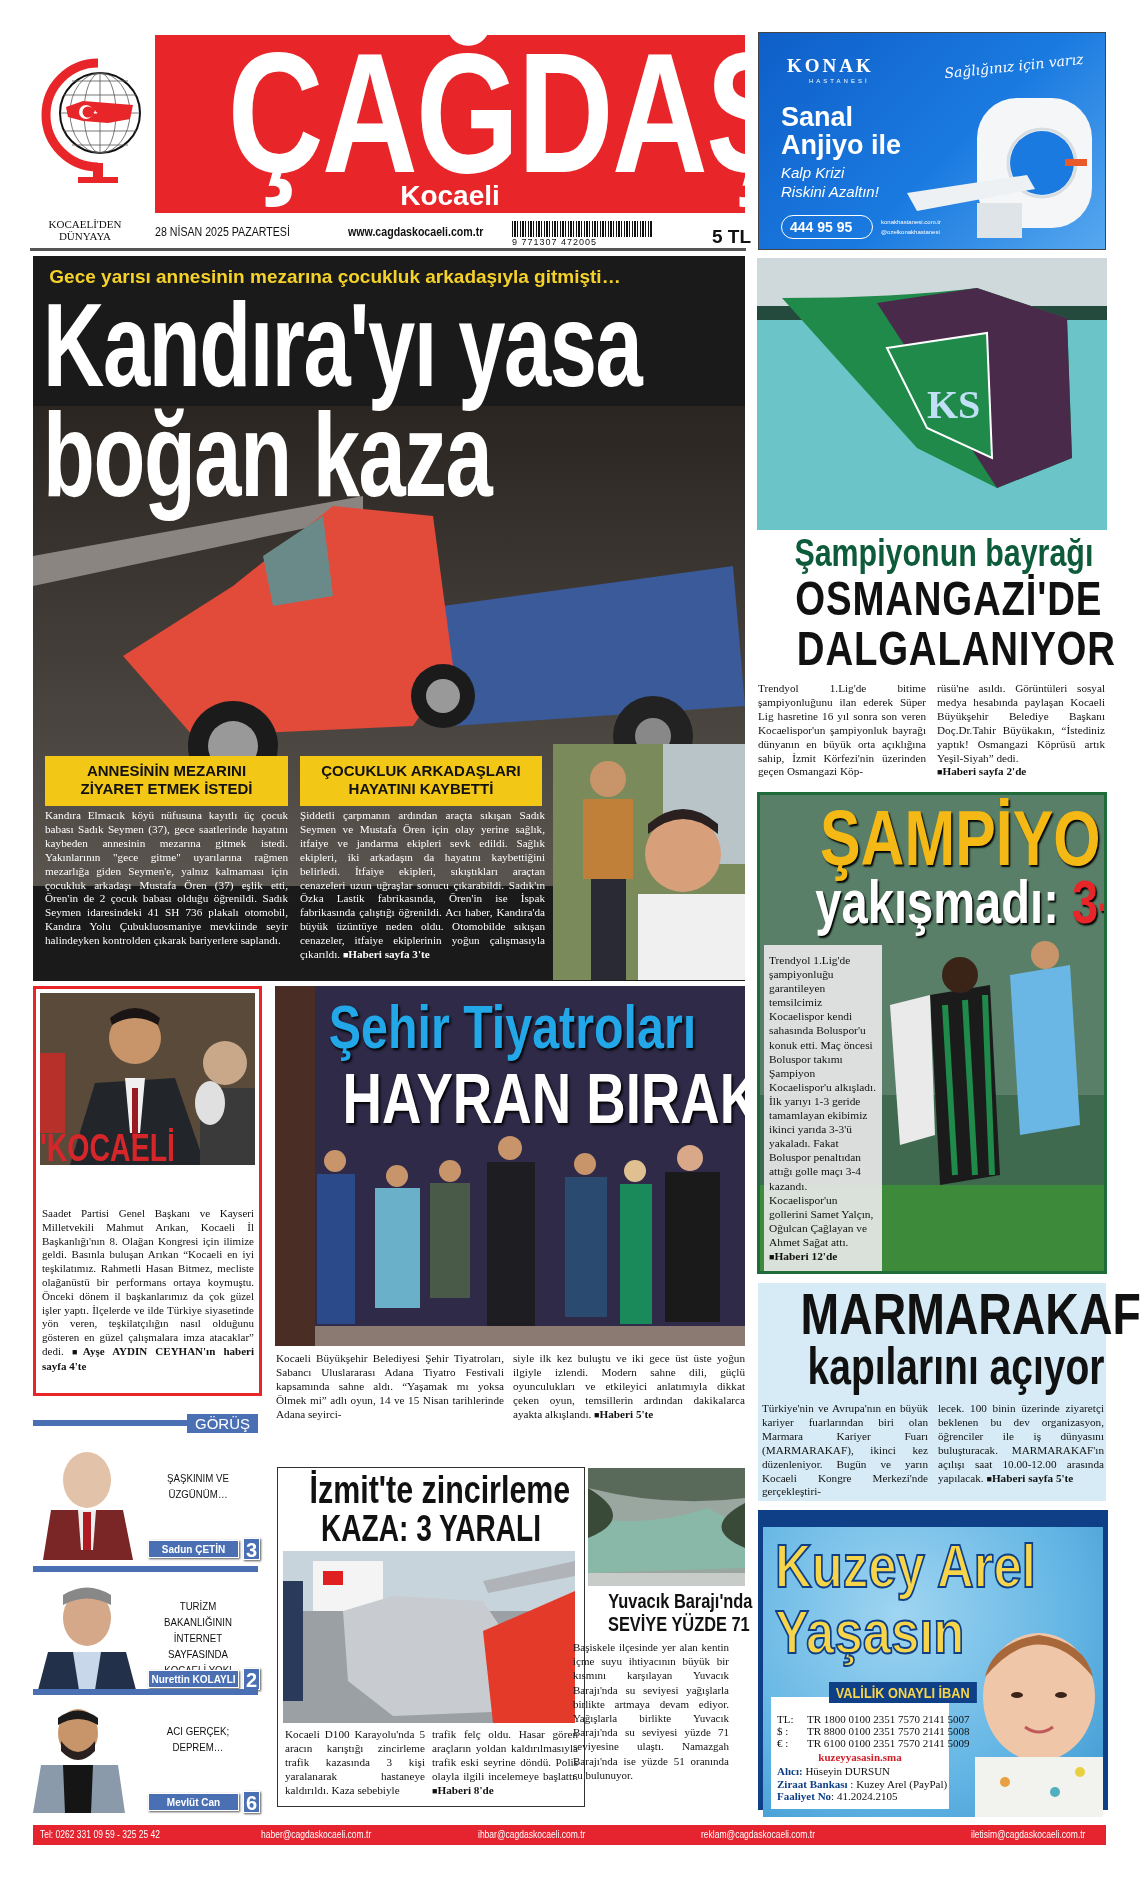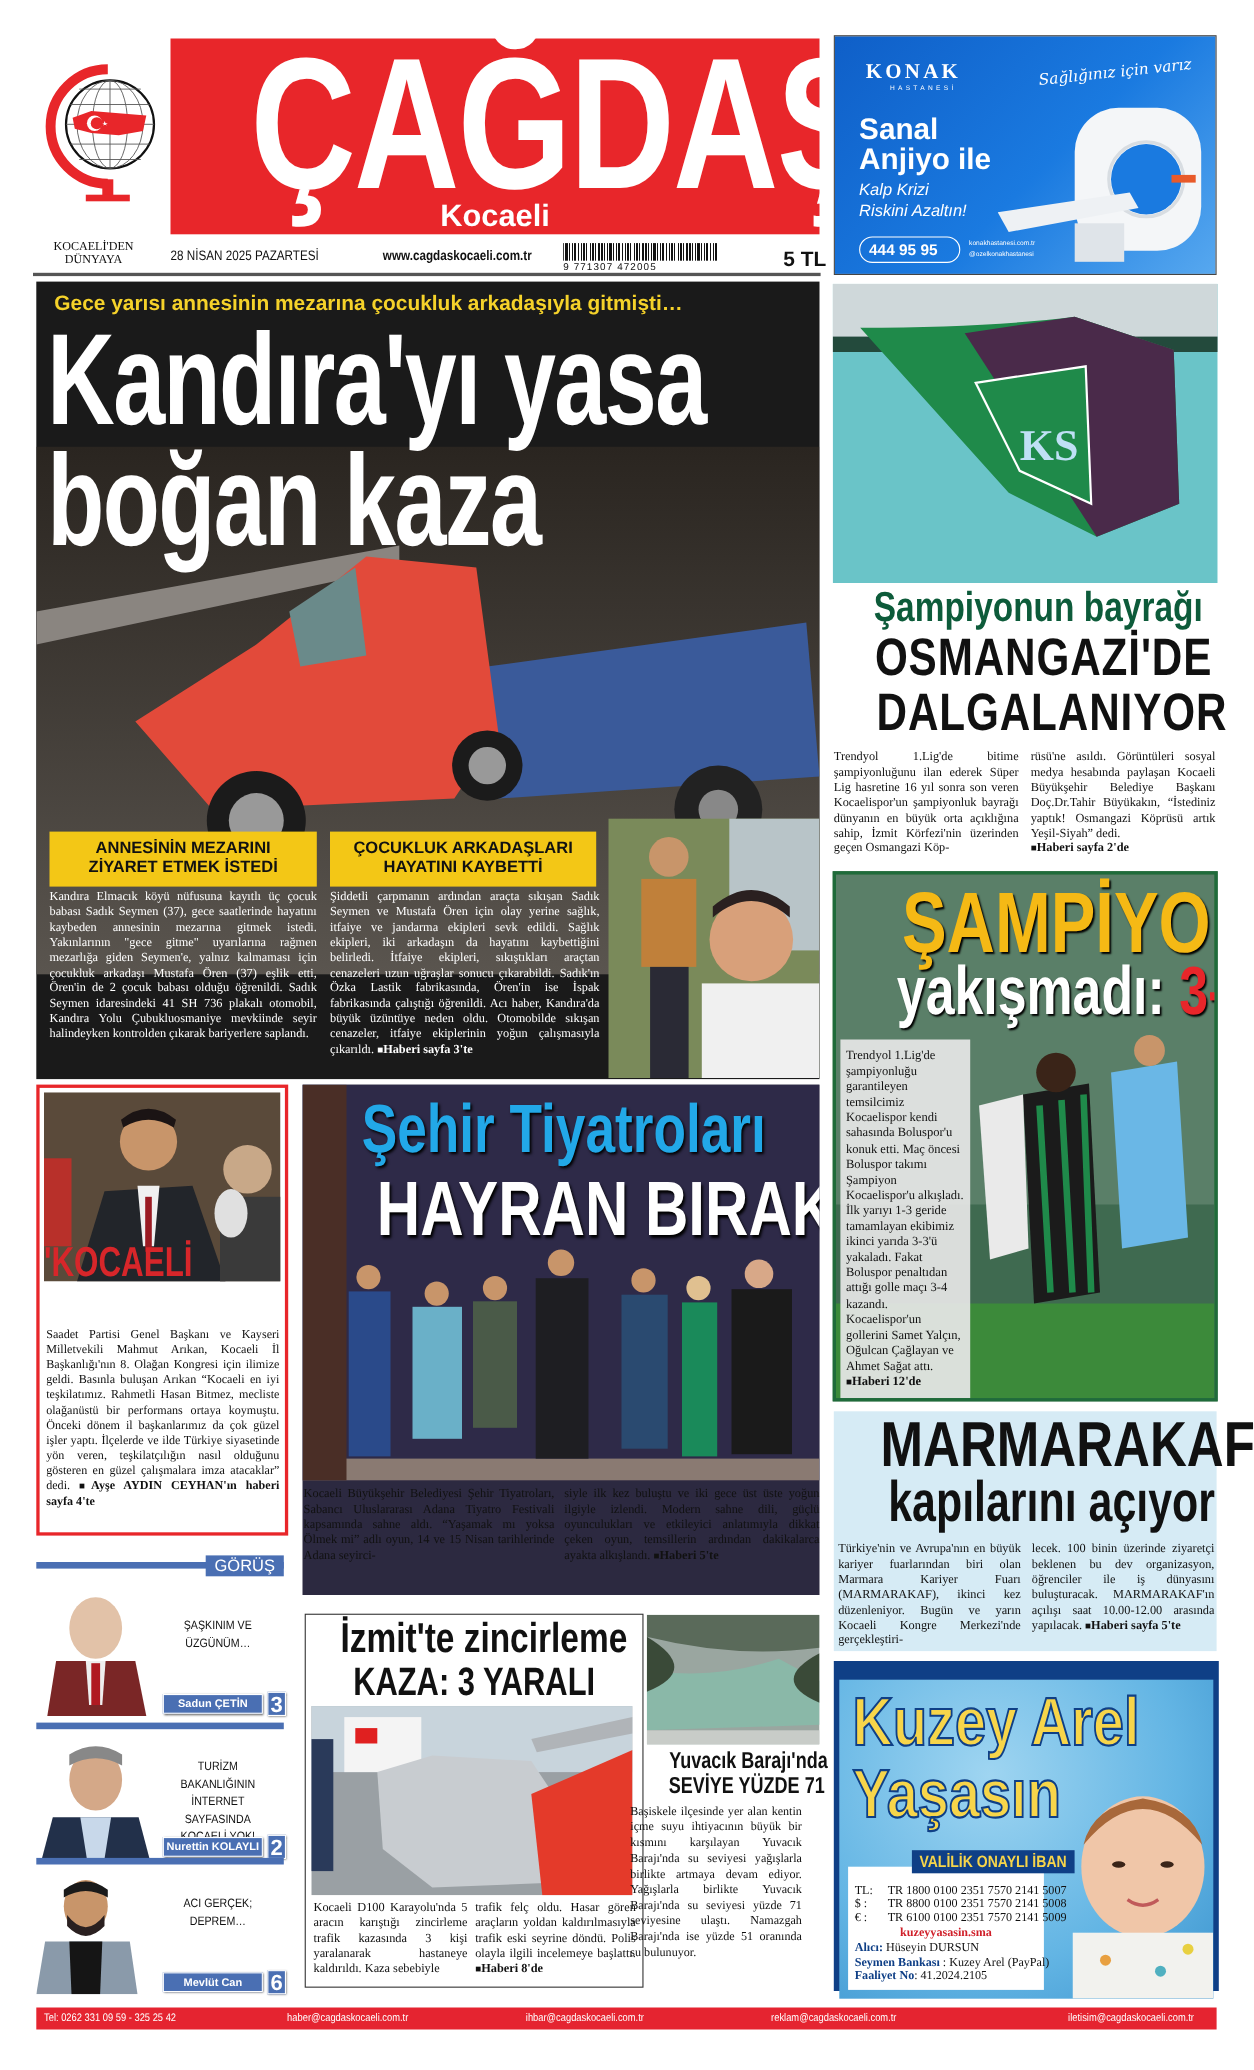--- a/index.html
+++ b/index.html
@@ -97,21 +97,21 @@
   
   #teskilat { left: 33px; top: 986px; width: 229px; height: 410px; border: 3px solid #e8262a; overflow: hidden; }
   #teskilat-photo { left: 4px; top: 4px; width: 215px; height: 172px; }
   #teskilat-h1 { left: 4px; top: 140px; color: #d7262a; }
   #teskilat-h1 span { font-size: 38px; line-height: 38px; transform: scaleX(0.75); }
   #teskilat-h2 { left: 4px; top: 178px; }
   #teskilat-h2 span { font-size: 34px; line-height: 34px; transform: scaleX(0.74); }
   #teskilat-text { left: 6px; top: 218px; width: 212px; font-size: 11px; line-height: 13.8px; }
 
   
-  #theater { left: 275px; top: 986px; width: 470px; height: 464px; background: #2c2940; overflow: hidden; }
+  #theater { left: 275px; top: 986px; width: 470px; height: 360px; background: #2c2940; overflow: hidden; }
   #theater-photo { left: 0; top: 0; width: 470px; height: 360px; }
   #theater-h1 { left: 2px; top: 10px; width: 466px; text-align: center; color: #22a8e8; text-shadow: 2px 2px 3px #000; }
   #theater-h1 span { font-size: 62px; line-height: 62px; transform: scaleX(0.78); transform-origin: center top; }
   #theater-h2 { left: 2px; top: 78px; width: 466px; text-align: center; color: #fff; text-shadow: 2px 2px 3px #000; }
   #theater-h2 span { font-size: 70px; line-height: 70px; transform: scaleX(0.78); transform-origin: center top; }
   #theater-col-1 { left: 276px; top: 1352px; width: 228px; }
   #theater-col-2 { left: 513px; top: 1352px; width: 232px; }
 
   
   #gorus-bar { left: 33px; top: 1414px; width: 225px; height: 22px; }
@@ -326,21 +326,21 @@
         <circle cx="80" cy="175" r="5" fill="#50b0c0"></circle>
         <circle cx="105" cy="155" r="5" fill="#e8d040"></circle>
     </svg>
     <div id="kuzey-box" class="abs">
       <div style="padding: 16px 6px 0 6px;">
         <div class="iban-row"><span class="cur">TL:</span><span>TR 1800 0100 2351 7570 2141 5007</span></div>
         <div class="iban-row"><span class="cur">$ :</span><span>TR 8800 0100 2351 7570 2141 5008</span></div>
         <div class="iban-row"><span class="cur">€ :</span><span>TR 6100 0100 2351 7570 2141 5009</span></div>
         <div id="kuzey-sms">kuzeyyasasin.sma</div>
         <div class="kz-line"><b>Alıcı:</b> <span>Hüseyin DURSUN</span></div>
-        <div class="kz-line"><b>Seymen Bankası</b> <span>: Kuzey Arel (PayPal)</span></div>
+        <div class="kz-line"><b>Ziraat Bankası</b> <span>: Kuzey Arel (PayPal)</span></div>
         <div class="kz-line"><b>Faaliyet No</b><span>: 41.2024.2105</span></div>
       </div>
     </div>
     <div id="kuzey-iban-label" class="abs">VALİLİK ONAYLI İBAN</div>
   </div>
 </div>
 
 <div id="teskilat" class="abs">
   <svg id="teskilat-photo" class="abs" viewBox="0 0 215 172">
     <rect width="215" height="172" fill="#5a4a3a"></rect>

